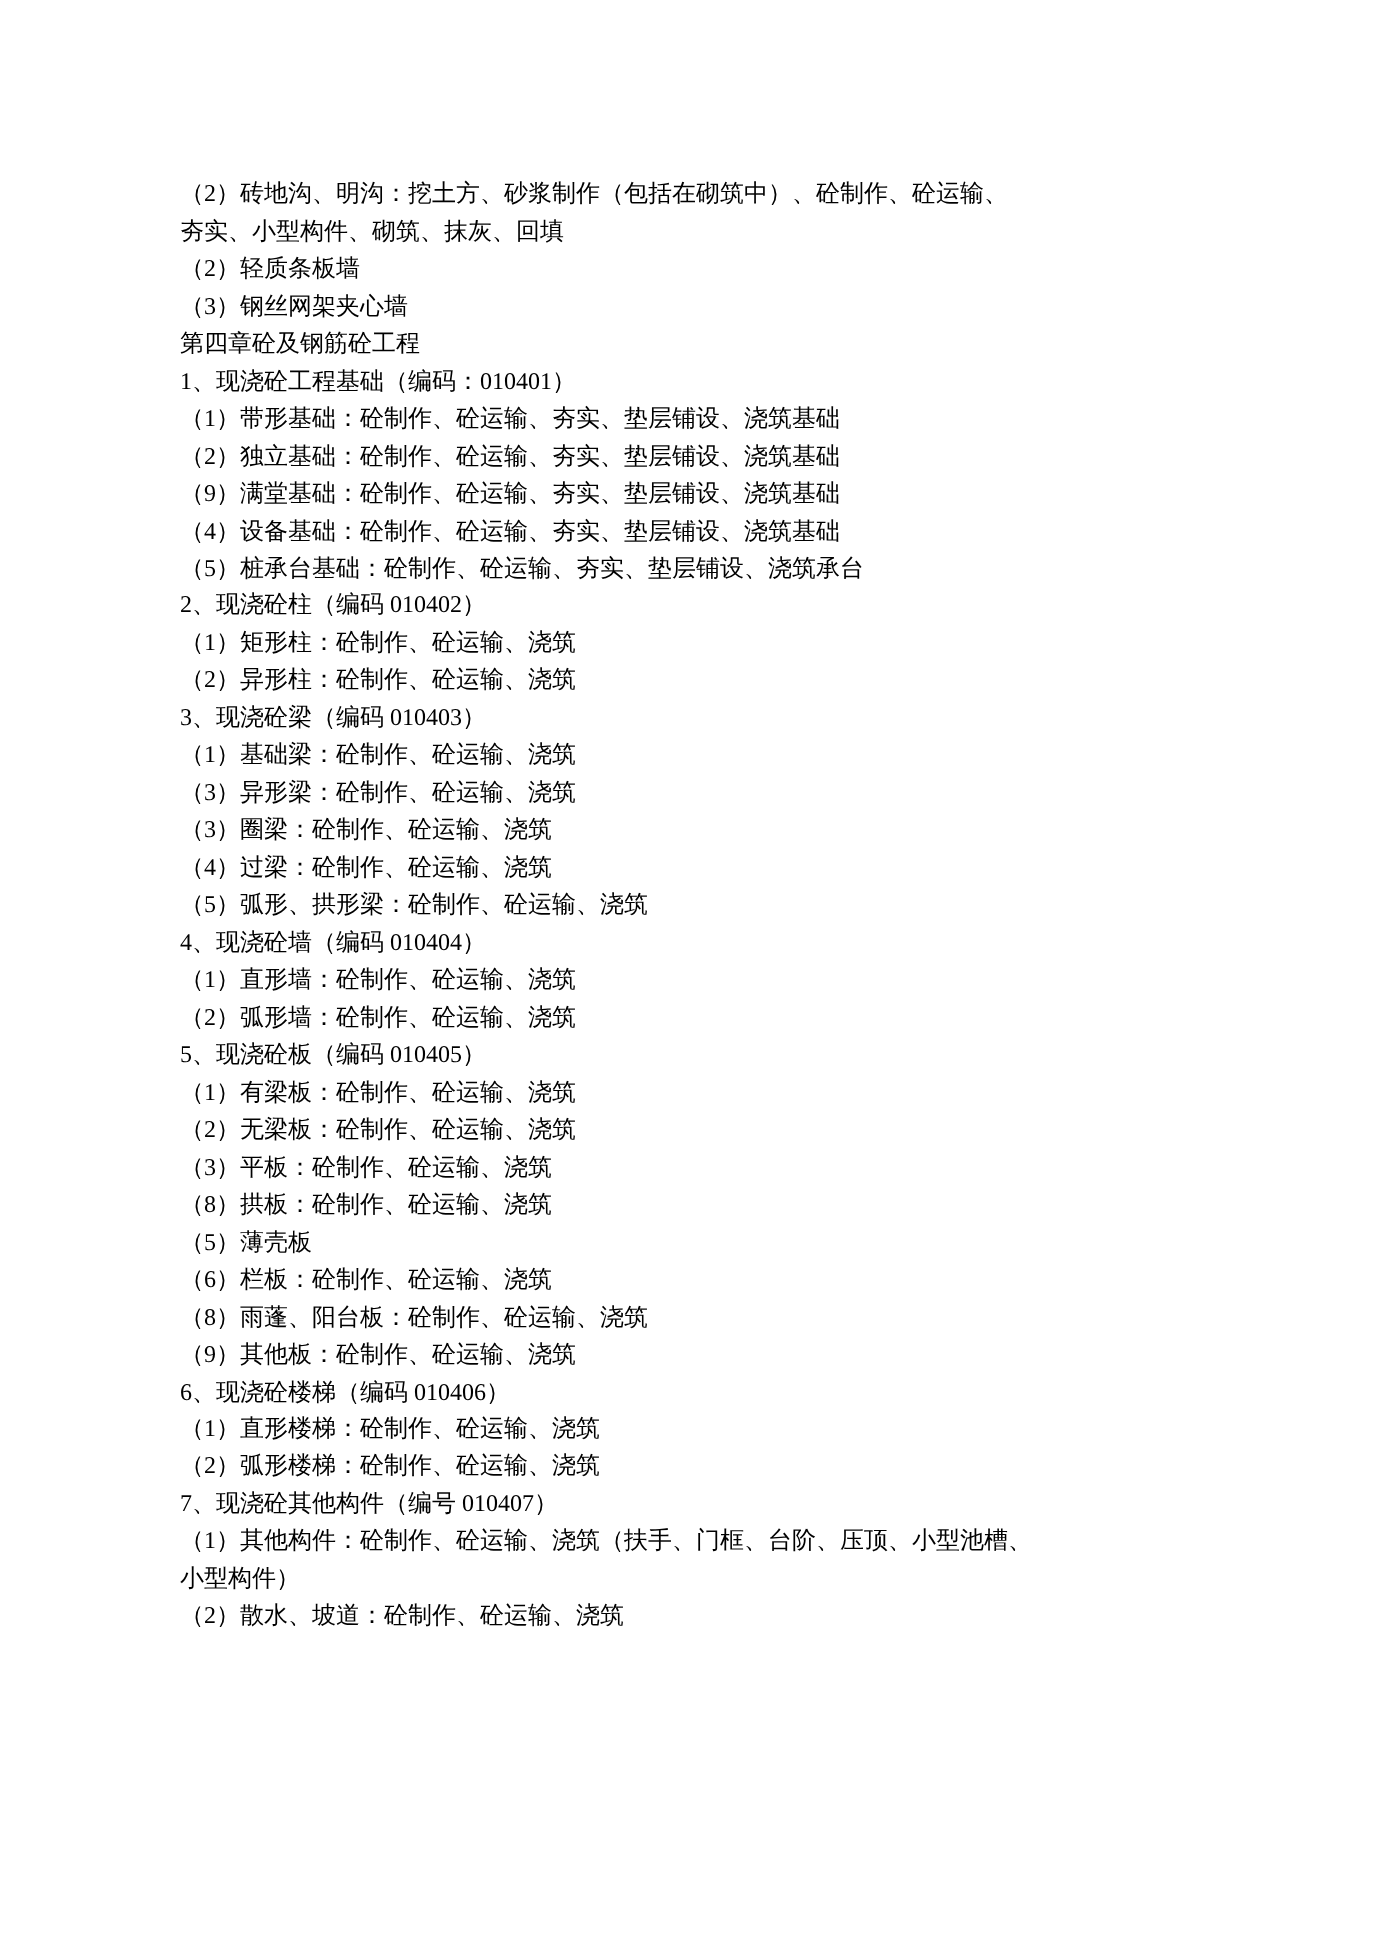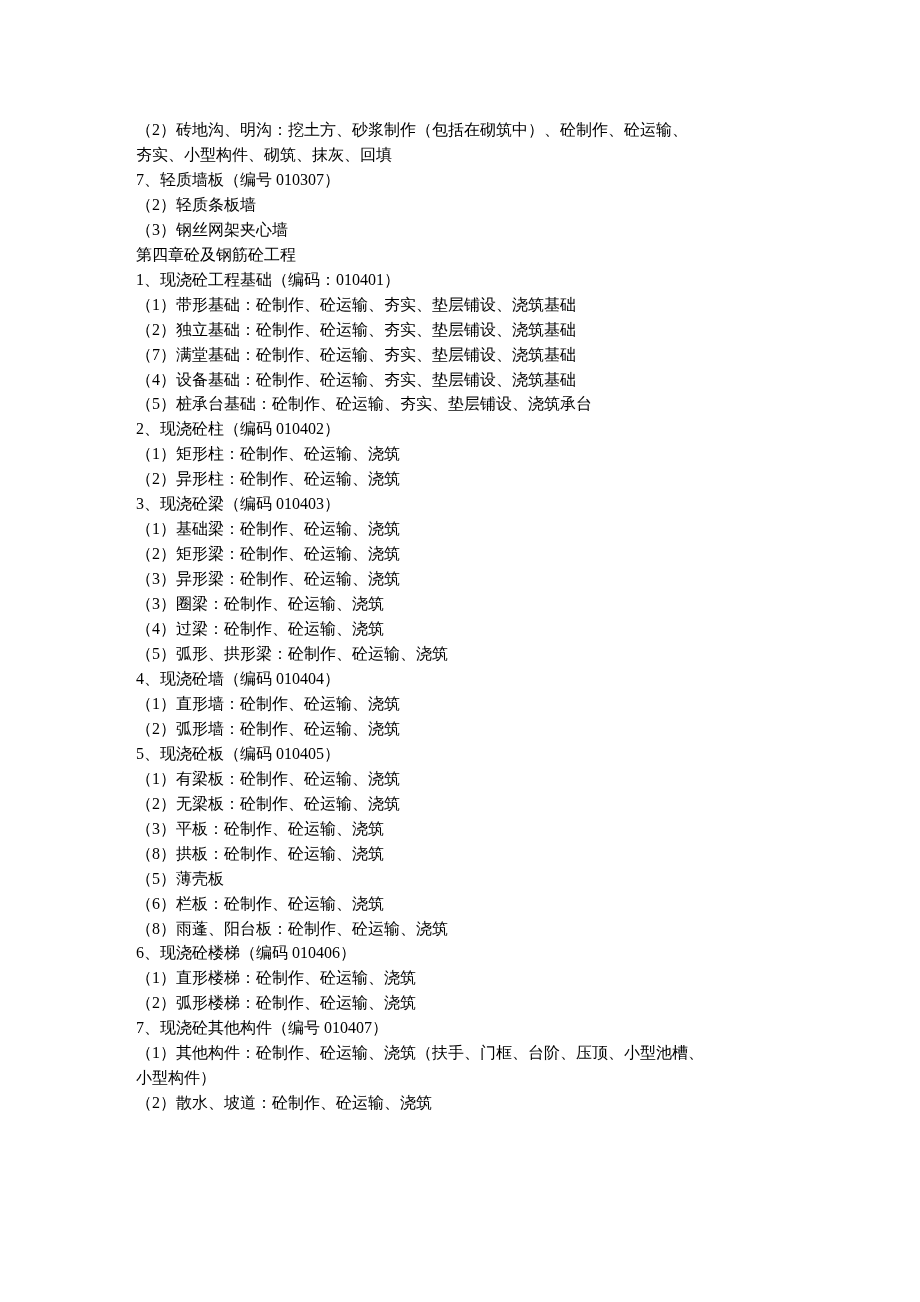--- a/index.html
+++ b/index.html
@@ -11,60 +11,58 @@
     }
     .page {
       padding: 118px 120px 118px 120px;
       font-size: 16px;
       line-height: 1.56;
       color: #000000;
     }
     .line {
       white-space: nowrap;
       overflow: visible;
-      margin-left: 16px;
     }
   </style>
 </head>
 <body>
 
 <div class="page">
   <div class="line">（2）砖地沟、明沟：挖土方、砂浆制作（包括在砌筑中）、砼制作、砼运输、</div>
   <div class="line">夯实、小型构件、砌筑、抹灰、回填</div>
-  <div class="line">7、轻质墙板（编号 010307）</div>
   <div class="line">（2）轻质条板墙</div>
   <div class="line">（3）钢丝网架夹心墙</div>
   <div class="line">第四章砼及钢筋砼工程</div>
   <div class="line">1、现浇砼工程基础（编码：010401）</div>
   <div class="line">（1）带形基础：砼制作、砼运输、夯实、垫层铺设、浇筑基础</div>
   <div class="line">（2）独立基础：砼制作、砼运输、夯实、垫层铺设、浇筑基础</div>
-  <div class="line">（7）满堂基础：砼制作、砼运输、夯实、垫层铺设、浇筑基础</div>
+  <div class="line">（9）满堂基础：砼制作、砼运输、夯实、垫层铺设、浇筑基础</div>
   <div class="line">（4）设备基础：砼制作、砼运输、夯实、垫层铺设、浇筑基础</div>
   <div class="line">（5）桩承台基础：砼制作、砼运输、夯实、垫层铺设、浇筑承台</div>
   <div class="line">2、现浇砼柱（编码 010402）</div>
   <div class="line">（1）矩形柱：砼制作、砼运输、浇筑</div>
   <div class="line">（2）异形柱：砼制作、砼运输、浇筑</div>
   <div class="line">3、现浇砼梁（编码 010403）</div>
   <div class="line">（1）基础梁：砼制作、砼运输、浇筑</div>
-  <div class="line">（2）矩形梁：砼制作、砼运输、浇筑</div>
   <div class="line">（3）异形梁：砼制作、砼运输、浇筑</div>
   <div class="line">（3）圈梁：砼制作、砼运输、浇筑</div>
   <div class="line">（4）过梁：砼制作、砼运输、浇筑</div>
   <div class="line">（5）弧形、拱形梁：砼制作、砼运输、浇筑</div>
   <div class="line">4、现浇砼墙（编码 010404）</div>
   <div class="line">（1）直形墙：砼制作、砼运输、浇筑</div>
   <div class="line">（2）弧形墙：砼制作、砼运输、浇筑</div>
   <div class="line">5、现浇砼板（编码 010405）</div>
   <div class="line">（1）有梁板：砼制作、砼运输、浇筑</div>
   <div class="line">（2）无梁板：砼制作、砼运输、浇筑</div>
   <div class="line">（3）平板：砼制作、砼运输、浇筑</div>
   <div class="line">（8）拱板：砼制作、砼运输、浇筑</div>
   <div class="line">（5）薄壳板</div>
   <div class="line">（6）栏板：砼制作、砼运输、浇筑</div>
   <div class="line">（8）雨蓬、阳台板：砼制作、砼运输、浇筑</div>
+  <div class="line">（9）其他板：砼制作、砼运输、浇筑</div>
   <div class="line">6、现浇砼楼梯（编码 010406）</div>
   <div class="line">（1）直形楼梯：砼制作、砼运输、浇筑</div>
   <div class="line">（2）弧形楼梯：砼制作、砼运输、浇筑</div>
   <div class="line">7、现浇砼其他构件（编号 010407）</div>
   <div class="line">（1）其他构件：砼制作、砼运输、浇筑（扶手、门框、台阶、压顶、小型池槽、</div>
   <div class="line">小型构件）</div>
   <div class="line">（2）散水、坡道：砼制作、砼运输、浇筑</div>
 </div>
 
 </body></html>

